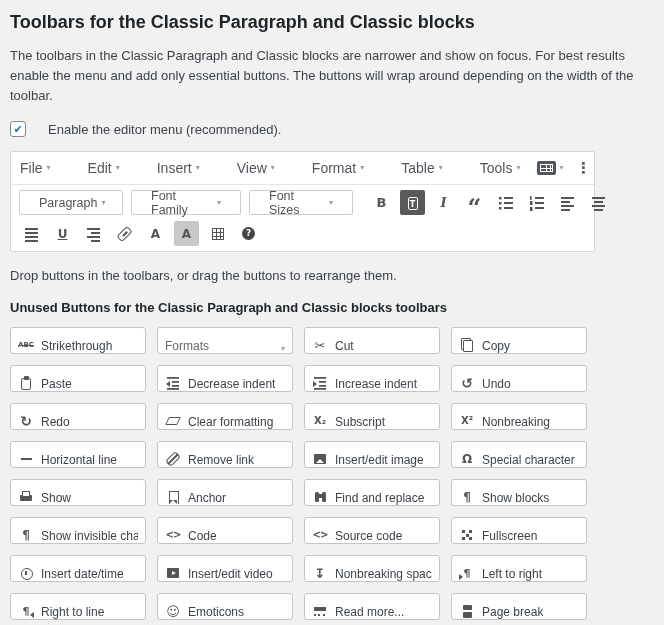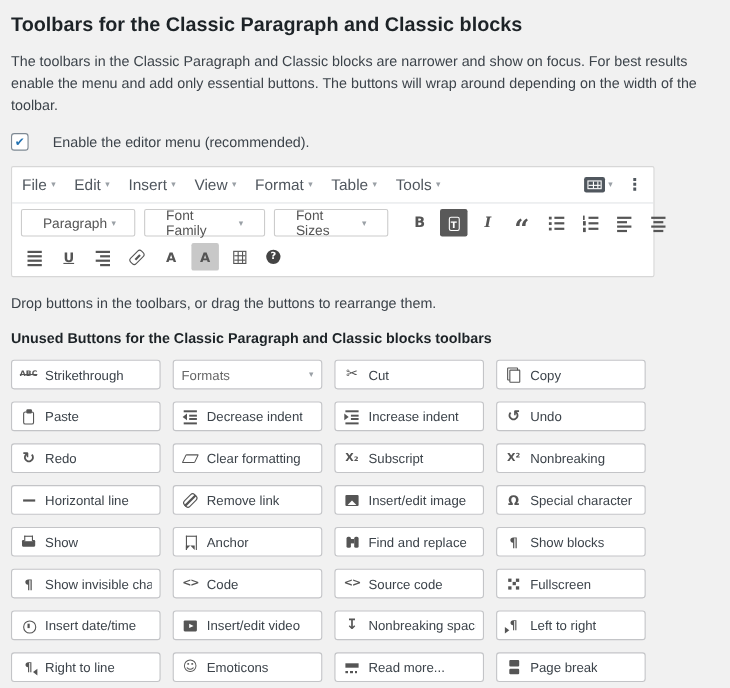--- a/index.html
+++ b/index.html
@@ -173,21 +173,21 @@
     linear-gradient(#fff,#fff) 8.5px 0/1.2px 100% no-repeat;}
 
   
   .drop-hint{margin-top:16px;color:#3c434a;}
   .unused-heading{margin-top:17px;font-weight:700;color:#1d2327;font-size:13px;}
 
   
   .ubtn-grid{margin-top:12px;display:grid;grid-template-columns:repeat(4,136px);grid-auto-rows:27px;gap:11px;}
   .ubtn{
     background:#fff;border:1px solid #c3c4c7;border-radius:3px;
-    display:flex;align-items:center;gap:7px;padding:0 7px;cursor:move;
+    display:flex;align-items:flex-end;gap:7px;padding:0 7px;cursor:move;
     font-size:12px;color:#3c434a;overflow:hidden;
   }
   .ubtn-label{white-space:nowrap;overflow:hidden;}
   .ubtn.dd{justify-content:space-between;color:#666;}
   .ubtn.dd .ubtn-label{flex:1;}
   .dd-caret{margin-left:4px;}
   .sel-caret{margin-left:4px;}
 </style>
 </head>
 <body>
@@ -196,21 +196,21 @@
 
 <p class="desc">The toolbars in the Classic Paragraph and Classic blocks are narrower and show on focus. For best results enable the menu and add only essential buttons. The buttons will wrap around depending on the width of the toolbar.</p>
 
 <div class="check-row">
   <span class="wp-checkbox checked"></span>
   <span class="check-label">Enable the editor menu (recommended).</span>
 </div>
 
 <div class="editor-box">
   <div class="menubar">
-    <div style="display:flex;align-items:center;">
+    <div style="display:flex;align-items:center;gap:20px;">
         <div class="menu-item">
           <span class="menu-label">File</span>
           <span class="caret menu-caret">▾</span>
         </div>
         <div class="menu-item">
           <span class="menu-label">Edit</span>
           <span class="caret menu-caret">▾</span>
         </div>
         <div class="menu-item">
           <span class="menu-label">Insert</span>

